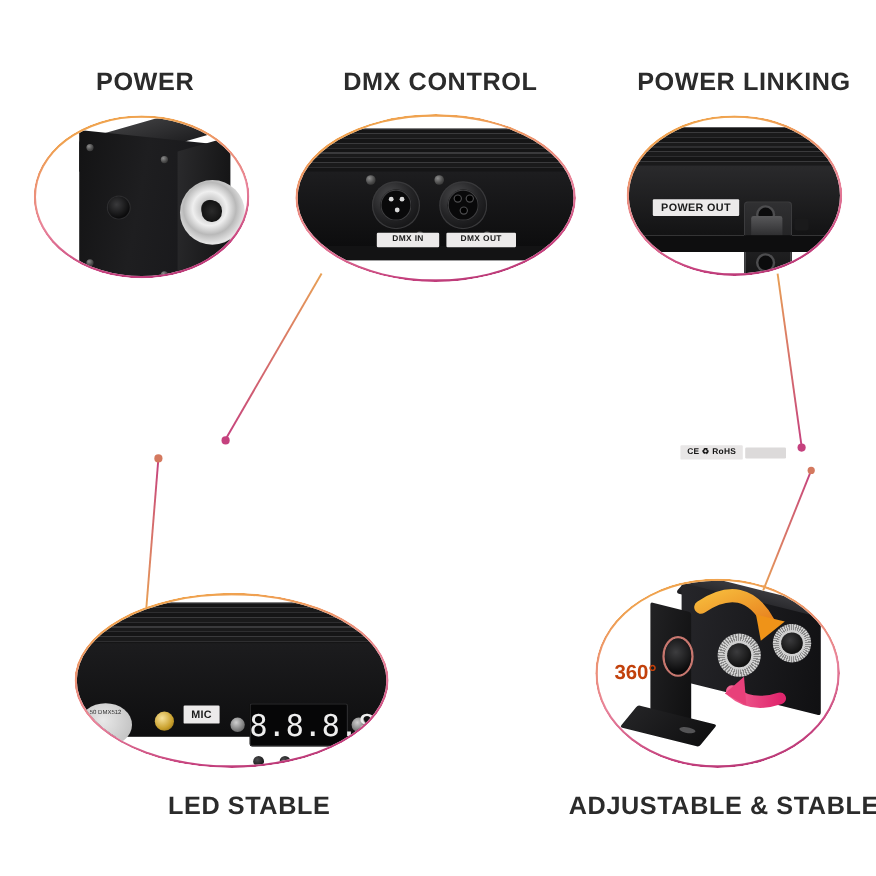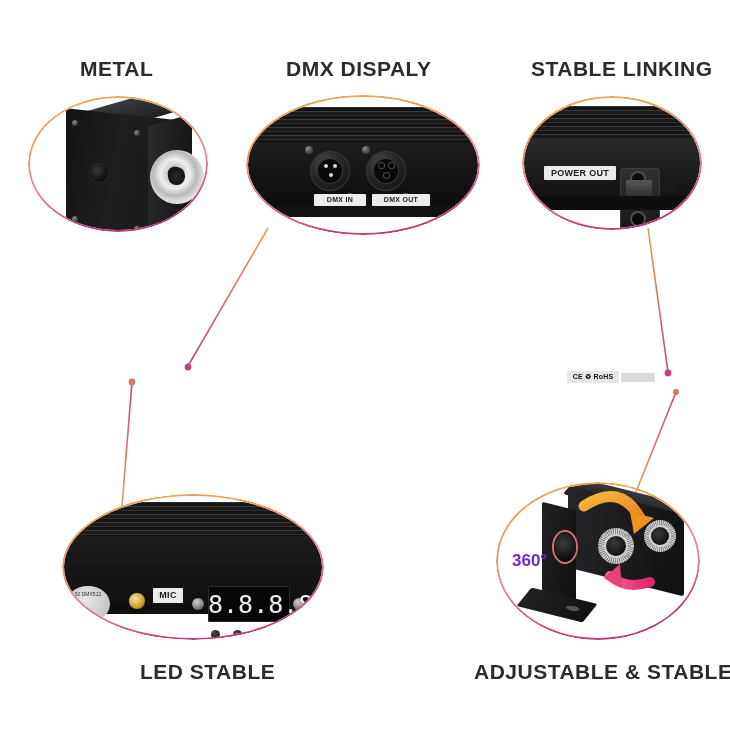--- a/index.html
+++ b/index.html
@@ -130,21 +130,21 @@
   #oval-adj .blk{position:absolute;left:70px;top:16px;width:116px;height:82px;
      background:linear-gradient(100deg,#26262a,#101012);transform:skewY(14deg);border-radius:3px;}
   #oval-adj .cap{position:absolute;left:72px;top:6px;width:114px;height:20px;
      background:linear-gradient(to bottom,#3a3a3e,#1c1c1f);transform:skewY(14deg) skewX(-36deg);border-radius:3px;}
   #oval-adj .knurl{position:absolute;border-radius:50%;
      background:repeating-conic-gradient(#cfcfcf 0deg 4deg,#8a8a8a 4deg 8deg);}
   #oval-adj .knurl:after{content:"";position:absolute;inset:22%;border-radius:50%;
      background:radial-gradient(circle at 40% 36%,#3b3b3d,#111 72%);box-shadow:0 0 0 2px #d0d0d0;}
   #oval-adj .pivot{position:absolute;left:56px;top:48px;width:22px;height:30px;border-radius:50%;
      background:radial-gradient(circle at 42% 38%,#3d3d3f,#0b0b0c 72%);box-shadow:0 0 0 2px #c8776f;}
-  .deg{position:absolute;left:512px;top:551px;font-size:17px;font-weight:700;color:#6d28d9;
+  .deg{position:absolute;left:512px;top:551px;font-size:17px;font-weight:700;color:#c2410c;
      font-family:"Liberation Sans", sans-serif;z-index:8;}
 
   
   #bar{position:absolute;left:18px;top:344px;width:700px;height:62px;}
   #bar .shell{position:absolute;left:16px;top:10px;width:668px;height:40px;
      background:linear-gradient(to bottom,#404044 0%,#2c2c30 14%,#17171a 38%,#111113 66%,#232326 92%,#0d0d0f 100%);
      border-radius:2px;transform:rotate(-0.35deg);}
   #bar .ribs{position:absolute;left:18px;top:12px;width:664px;height:12px;
      background:repeating-linear-gradient(to bottom,#3c3c40 0 1px,#1d1d20 1px 3px);
      transform:rotate(-0.35deg);opacity:.85;}
@@ -176,23 +176,23 @@
   .ce2{position:absolute;left:621px;top:373px;width:34px;height:9px;background:#dcdada;border-radius:1px;}
 
   
   #lines{position:absolute;left:0;top:0;width:730px;height:730px;pointer-events:none;z-index:3;}
 </style>
 </head>
 <body>
 
 <div id="stage">
 
-  <div class="label lbl-metal">METAL</div>
-  <div class="label lbl-dmx">DMX DISPALY</div>
-  <div class="label lbl-power">STABLE LINKING</div>
+  <div class="label lbl-metal">POWER</div>
+  <div class="label lbl-dmx">DMX CONTROL</div>
+  <div class="label lbl-power">POWER LINKING</div>
   <div class="label lbl-led">LED STABLE</div>
   <div class="label lbl-adj">ADJUSTABLE &amp; STABLE</div>
 
   <svg id="lines" viewBox="0 0 730 730">
     <defs>
       <linearGradient id="g1" x1="0" y1="0" x2="0" y2="1">
         <stop offset="0%" stop-color="#e8a055"></stop>
         <stop offset="100%" stop-color="#c5417e"></stop>
       </linearGradient>
       <linearGradient id="g2" x1="0" y1="1" x2="0" y2="0">

